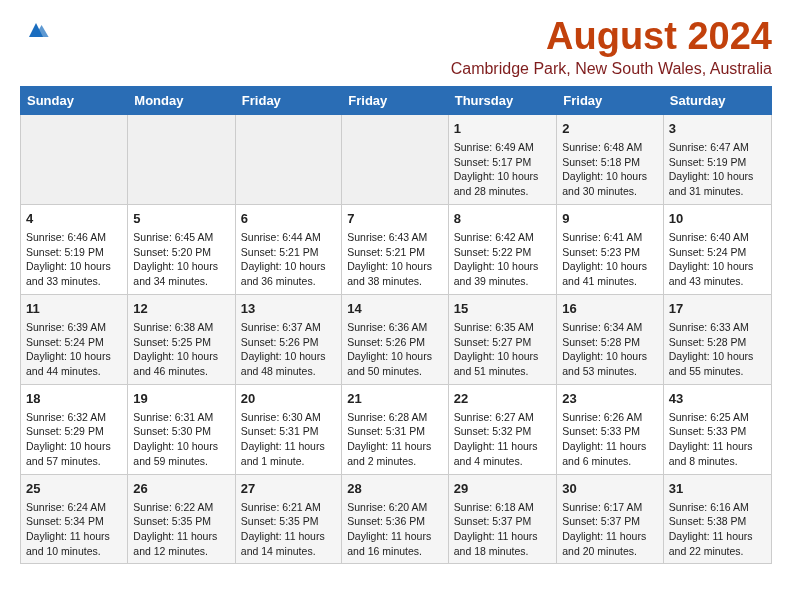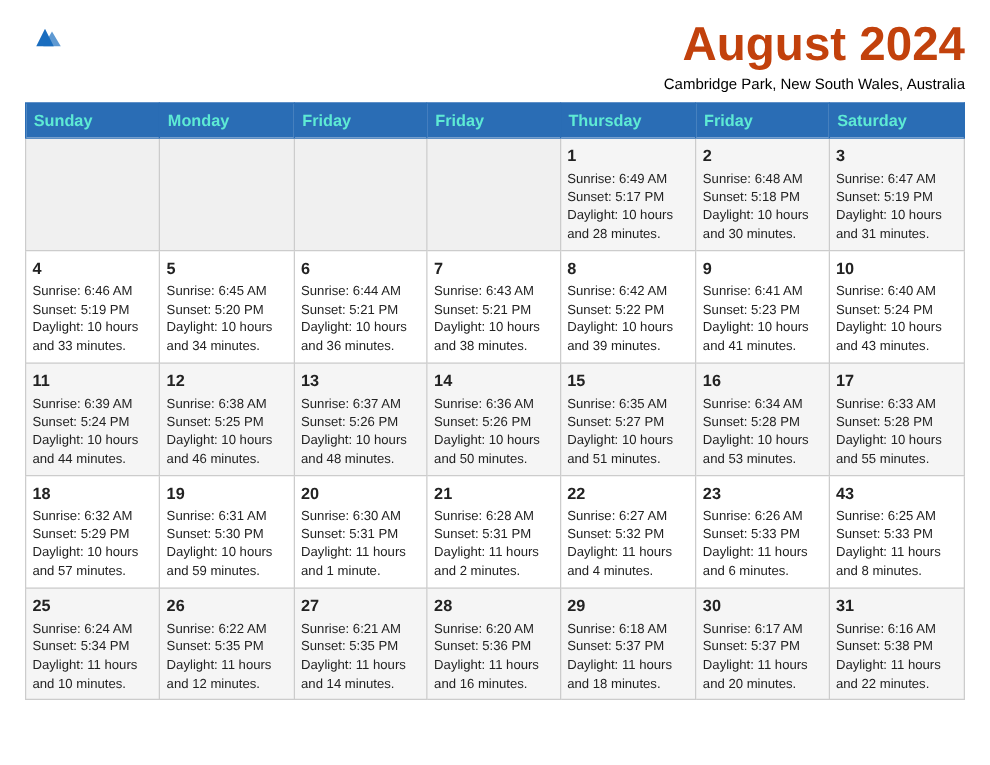--- a/index.html
+++ b/index.html
@@ -38,33 +38,33 @@
     .title-block {
       text-align: right;
     }
     .main-title {
       font-size: 38px;
       font-weight: bold;
       color: #c2410c;
       line-height: 1.1;
     }
     .subtitle {
-      font-size: 12px;
-      color: #000000;
+      font-size: 16px;
+      color: #7f1d1d;
       margin-top: 2px;
     }
     table {
       width: 100%;
       border-collapse: collapse;
       margin-top: 8px;
       font-size: 11px;
     }
     thead tr th {
       background-color: #2a6db5;
-      color: #5eead4;
+      color: #ffffff;
       text-align: left;
       padding: 6px 6px;
       font-size: 13px;
       font-weight: bold;
       border: 1px solid #2a6db5;
     }
     tbody tr td {
       vertical-align: top;
       padding: 5px 5px;
       border: 1px solid #ccc;

